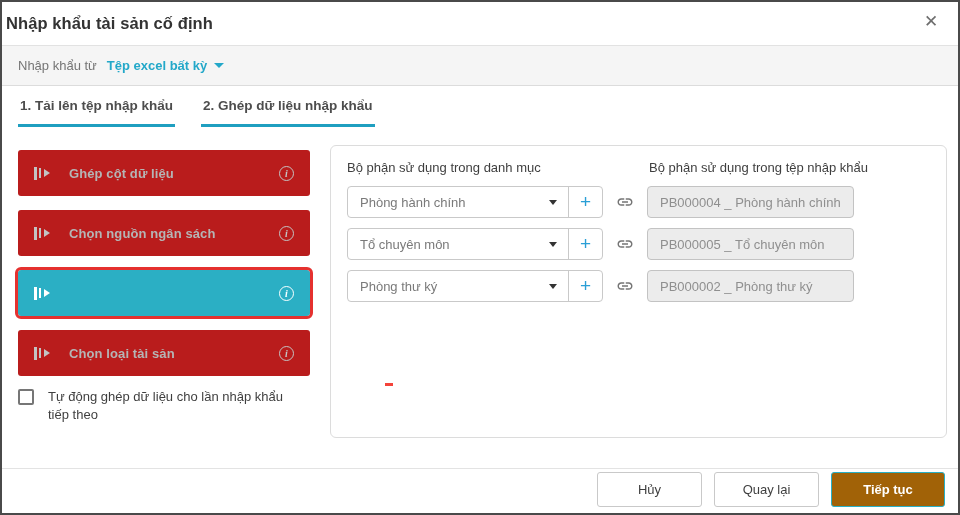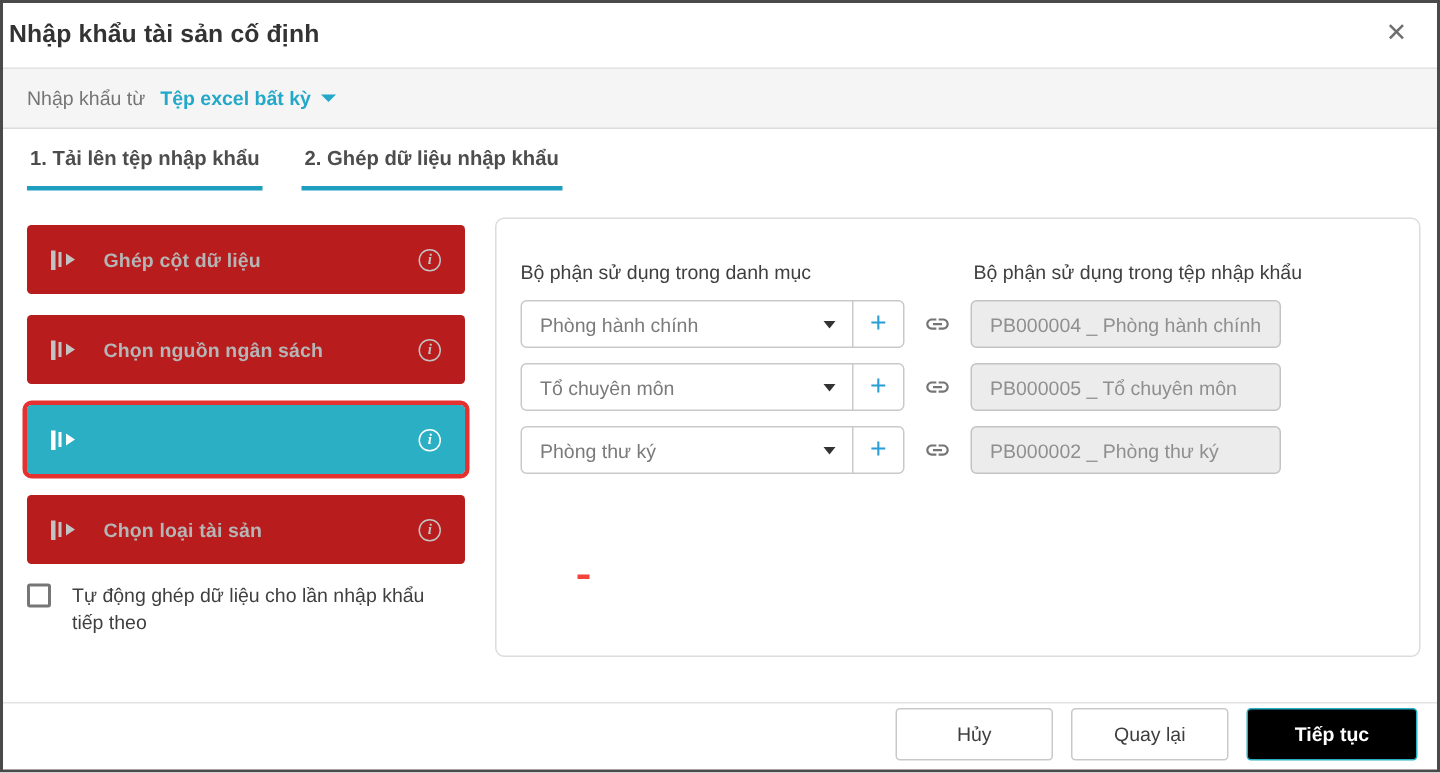--- a/index.html
+++ b/index.html
@@ -88,21 +88,21 @@
   .auto-row { position: absolute; left: 16px; top: 386px; width: 286px; display: flex; gap: 14px; }
   .checkbox {
     width: 16px; height: 16px; border: 2px solid #767676; border-radius: 2px;
     background: #fff; flex: 0 0 auto; margin-top: 1px; cursor: pointer;
   }
   .auto-label { font-size: 13px; color: #3f3f3f; line-height: 1.4; }
 
   
   .panel {
     position: absolute; left: 328px; top: 143px; width: 617px; height: 293px;
-    border: 1px solid #dcdcdc; border-radius: 6px; padding: 28px 16px;
+    border: 1px solid #dcdcdc; border-radius: 6px; padding: 14px 16px;
   }
   .panel-headers { display: flex; margin-bottom: 11px; }
   .col-header { font-size: 13px; color: #3f3f3f; }
   .col-header.left { width: 302px; }
   .map-row { display: flex; align-items: center; margin-bottom: 10px; }
 
   .select-control {
     width: 256px; height: 32px; border: 1px solid #c9c9c9; border-radius: 4px;
     display: flex; align-items: center; background: #fff; cursor: pointer;
   }
@@ -130,21 +130,21 @@
 
   
   .footer-divider { position: absolute; left: 0; right: 0; top: 466px; height: 1px; background: #e3e3e3; }
   .footer-buttons { position: absolute; top: 470px; right: 13px; display: flex; gap: 12px; }
   .btn {
     min-width: 105px; height: 35px; border: 1px solid #c9c9c9; border-radius: 3px;
     background: #fff; color: #3f3f3f; font-size: 13px;
     font-family: "Liberation Sans", sans-serif; cursor: pointer; padding: 0 18px;
   }
   .btn.primary {
-    min-width: 114px; background: #000000; border-color: #29b0c5;
+    min-width: 114px; background: #a16207; border-color: #29b0c5;
     color: #fff; font-weight: bold;
   }
 </style>
 </head>
 <body>
 
 <div class="window">
 
   <div class="dlg-header">
     <div class="dlg-title">Nhập khẩu tài sản cố định</div>

